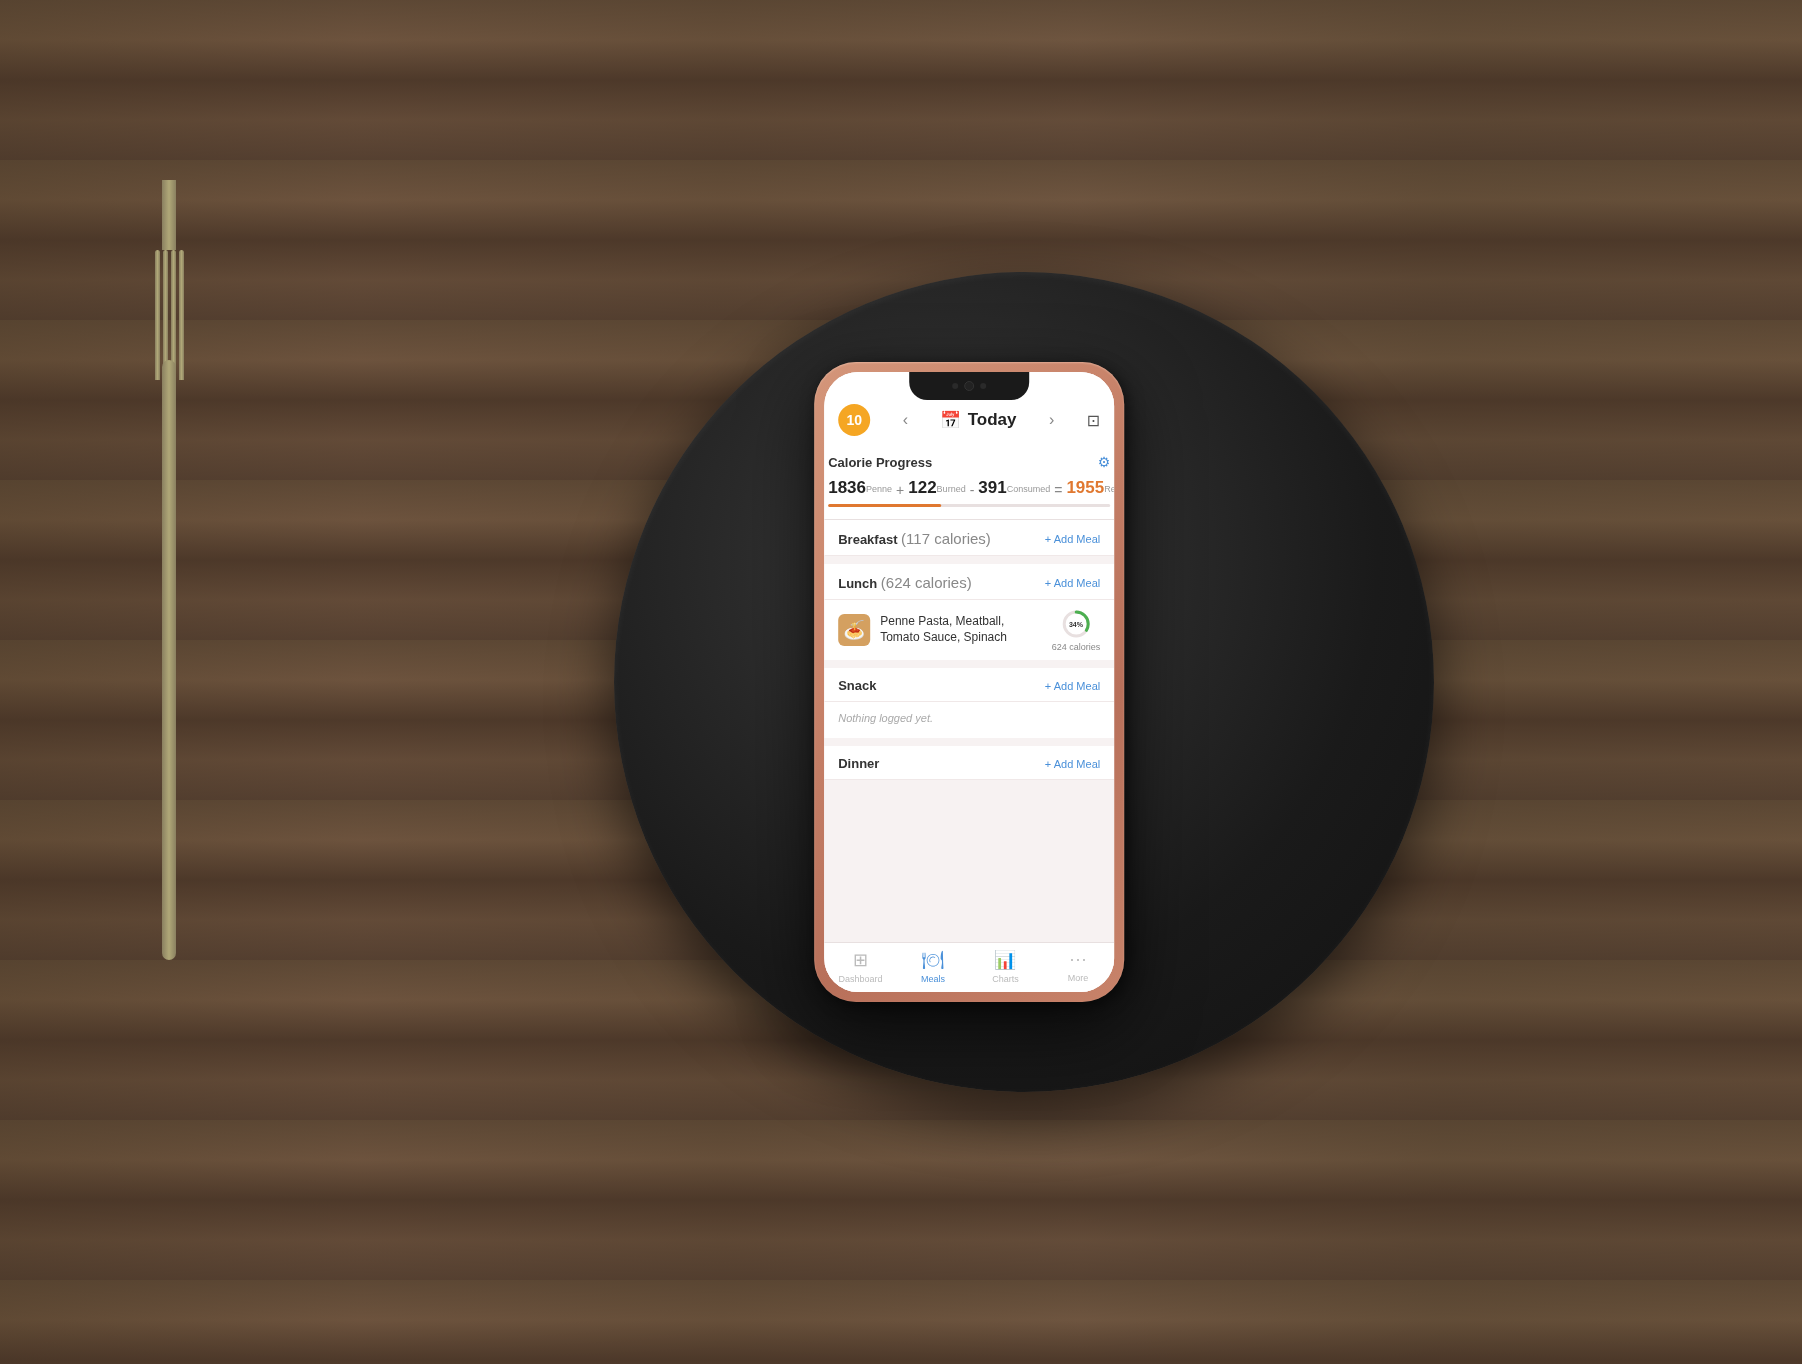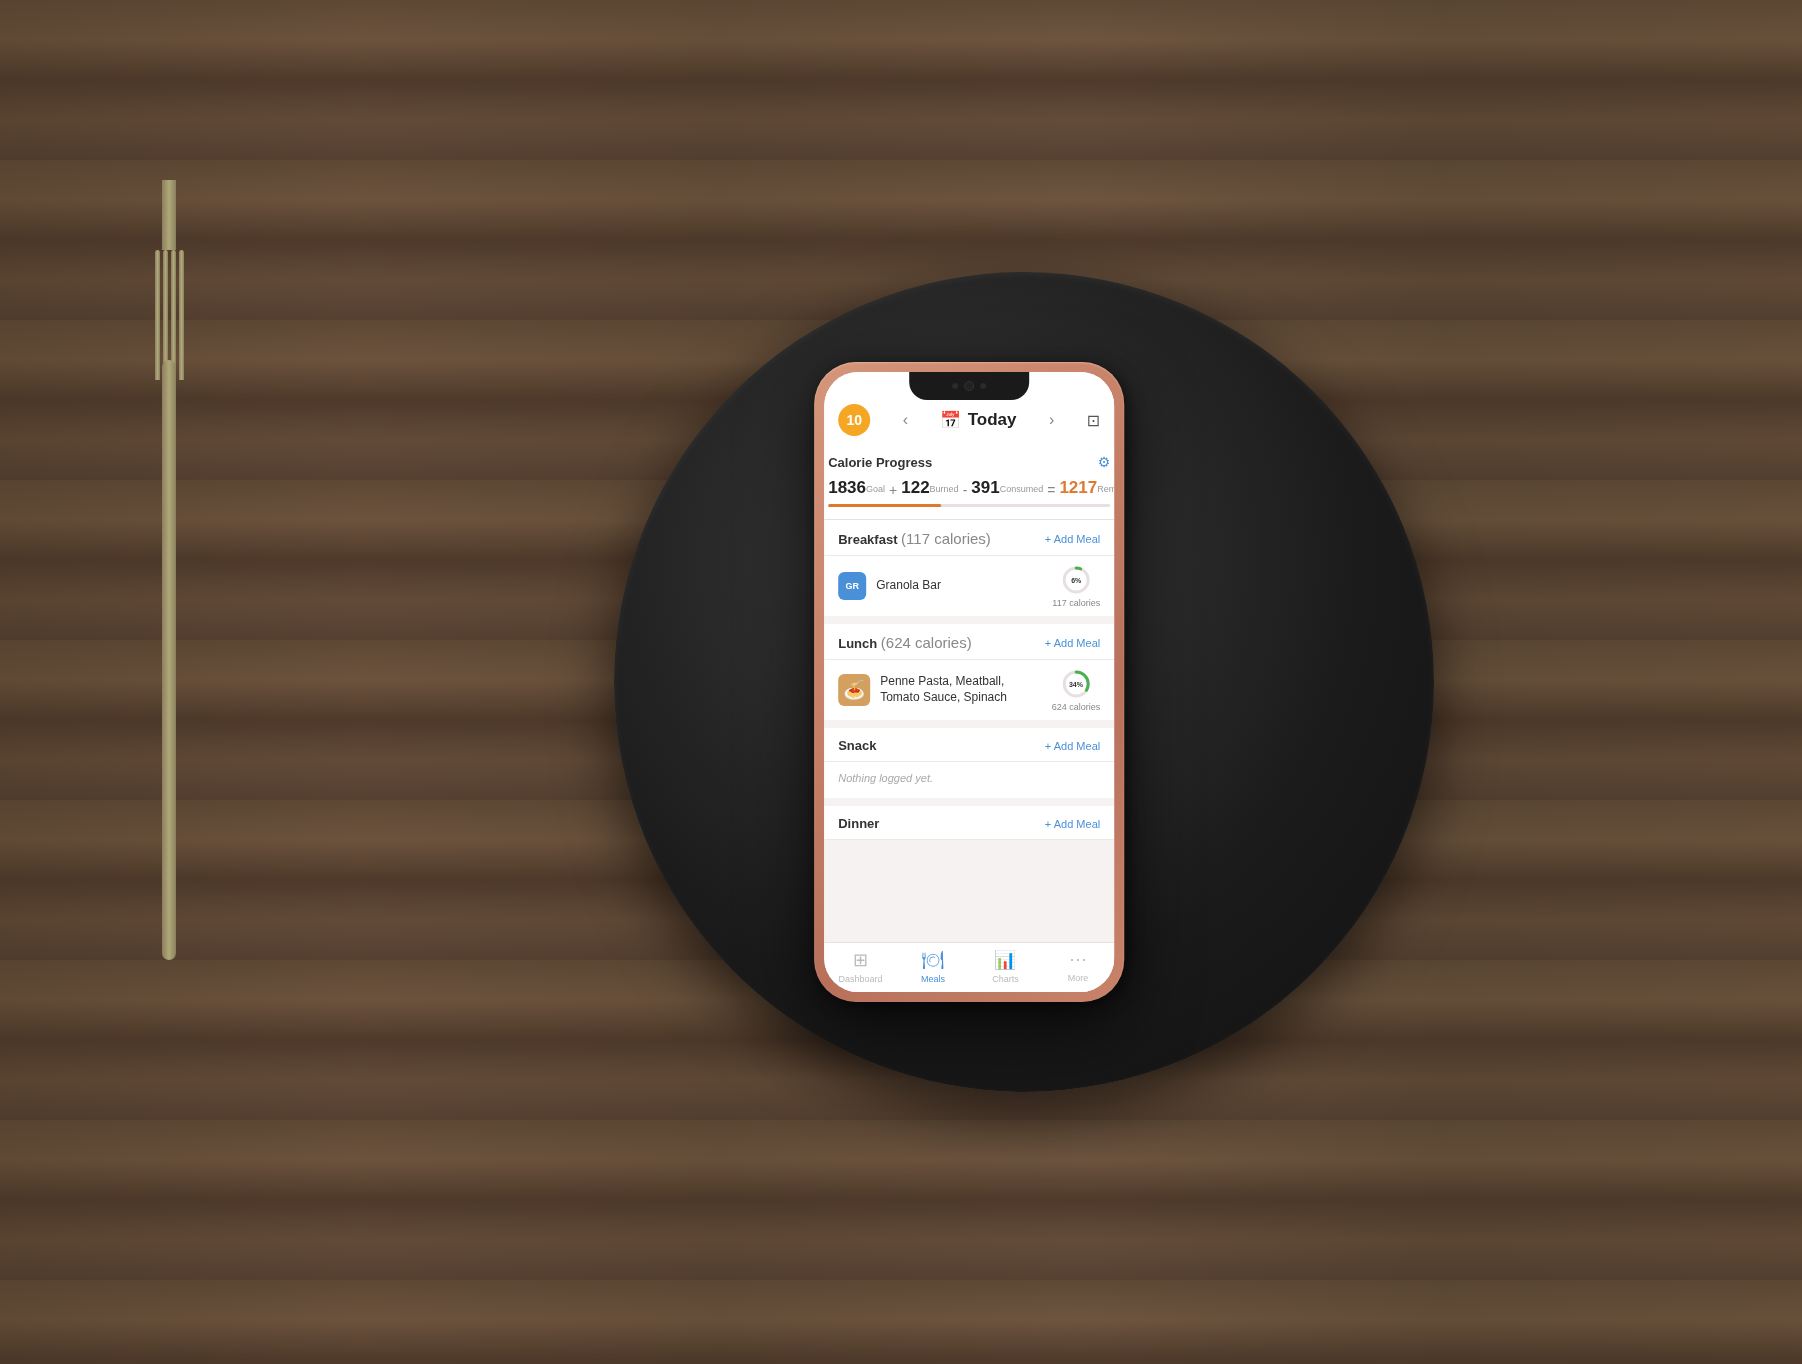--- a/index.html
+++ b/index.html
@@ -465,68 +465,52 @@
         </div>
 
         <div class="calorie-section">
           <div class="calorie-title-row">
             <span class="calorie-title">Calorie Progress</span>
             <span class="gear-icon">⚙</span>
           </div>
           <div class="calorie-numbers">
             <div class="calorie-item">
               <span class="calorie-num">1836</span>
-              <span class="calorie-label">Goal</span>
+              <span class="calorie-label">Penne</span>
             </div>
             <span class="calorie-op">+</span>
             <div class="calorie-item">
               <span class="calorie-num">122</span>
               <span class="calorie-label">Burned</span>
             </div>
             <span class="calorie-op">-</span>
             <div class="calorie-item">
               <span class="calorie-num">391</span>
               <span class="calorie-label">Consumed</span>
             </div>
             <span class="calorie-eq">=</span>
             <div class="calorie-item">
-              <span class="calorie-num remaining">1217</span>
+              <span class="calorie-num remaining">1955</span>
               <span class="calorie-label">Remaining</span>
             </div>
           </div>
           <div class="progress-bar-container">
             <div class="progress-bar"></div>
           </div>
         </div>
 
         <div class="scroll-area">
 
           <div class="meal-section">
             <div class="meal-header">
               <span class="meal-title">
                 <span>Breakfast</span>
                 <span class="meal-calories-count"> (117 calories)</span>
               </span>
               <span class="add-meal-btn">+ Add Meal</span>
-            </div>
-            <div class="food-item">
-              <div class="food-icon-gr">
-                <span>GR</span>
-              </div>
-              <span class="food-name">Granola Bar</span>
-              <div class="food-right">
-                <div class="food-pie">
-                  <svg viewBox="0 0 32 32">
-                    <circle class="pie-circle-bg" cx="16" cy="16" r="12"></circle>
-                    <circle class="pie-circle-fg pie-circle-green" cx="16" cy="16" r="12" stroke-dasharray="4.5 70.8" stroke-dashoffset="0"></circle>
-                  </svg>
-                  <span class="food-pie-label">6%</span>
-                </div>
-                <span class="food-cal-label">117 calories</span>
-              </div>
             </div>
           </div>
 
           <div class="meal-section">
             <div class="meal-header">
               <span class="meal-title">
                 <span>Lunch</span>
                 <span class="meal-calories-count"> (624 calories)</span>
               </span>
               <span class="add-meal-btn">+ Add Meal</span>

